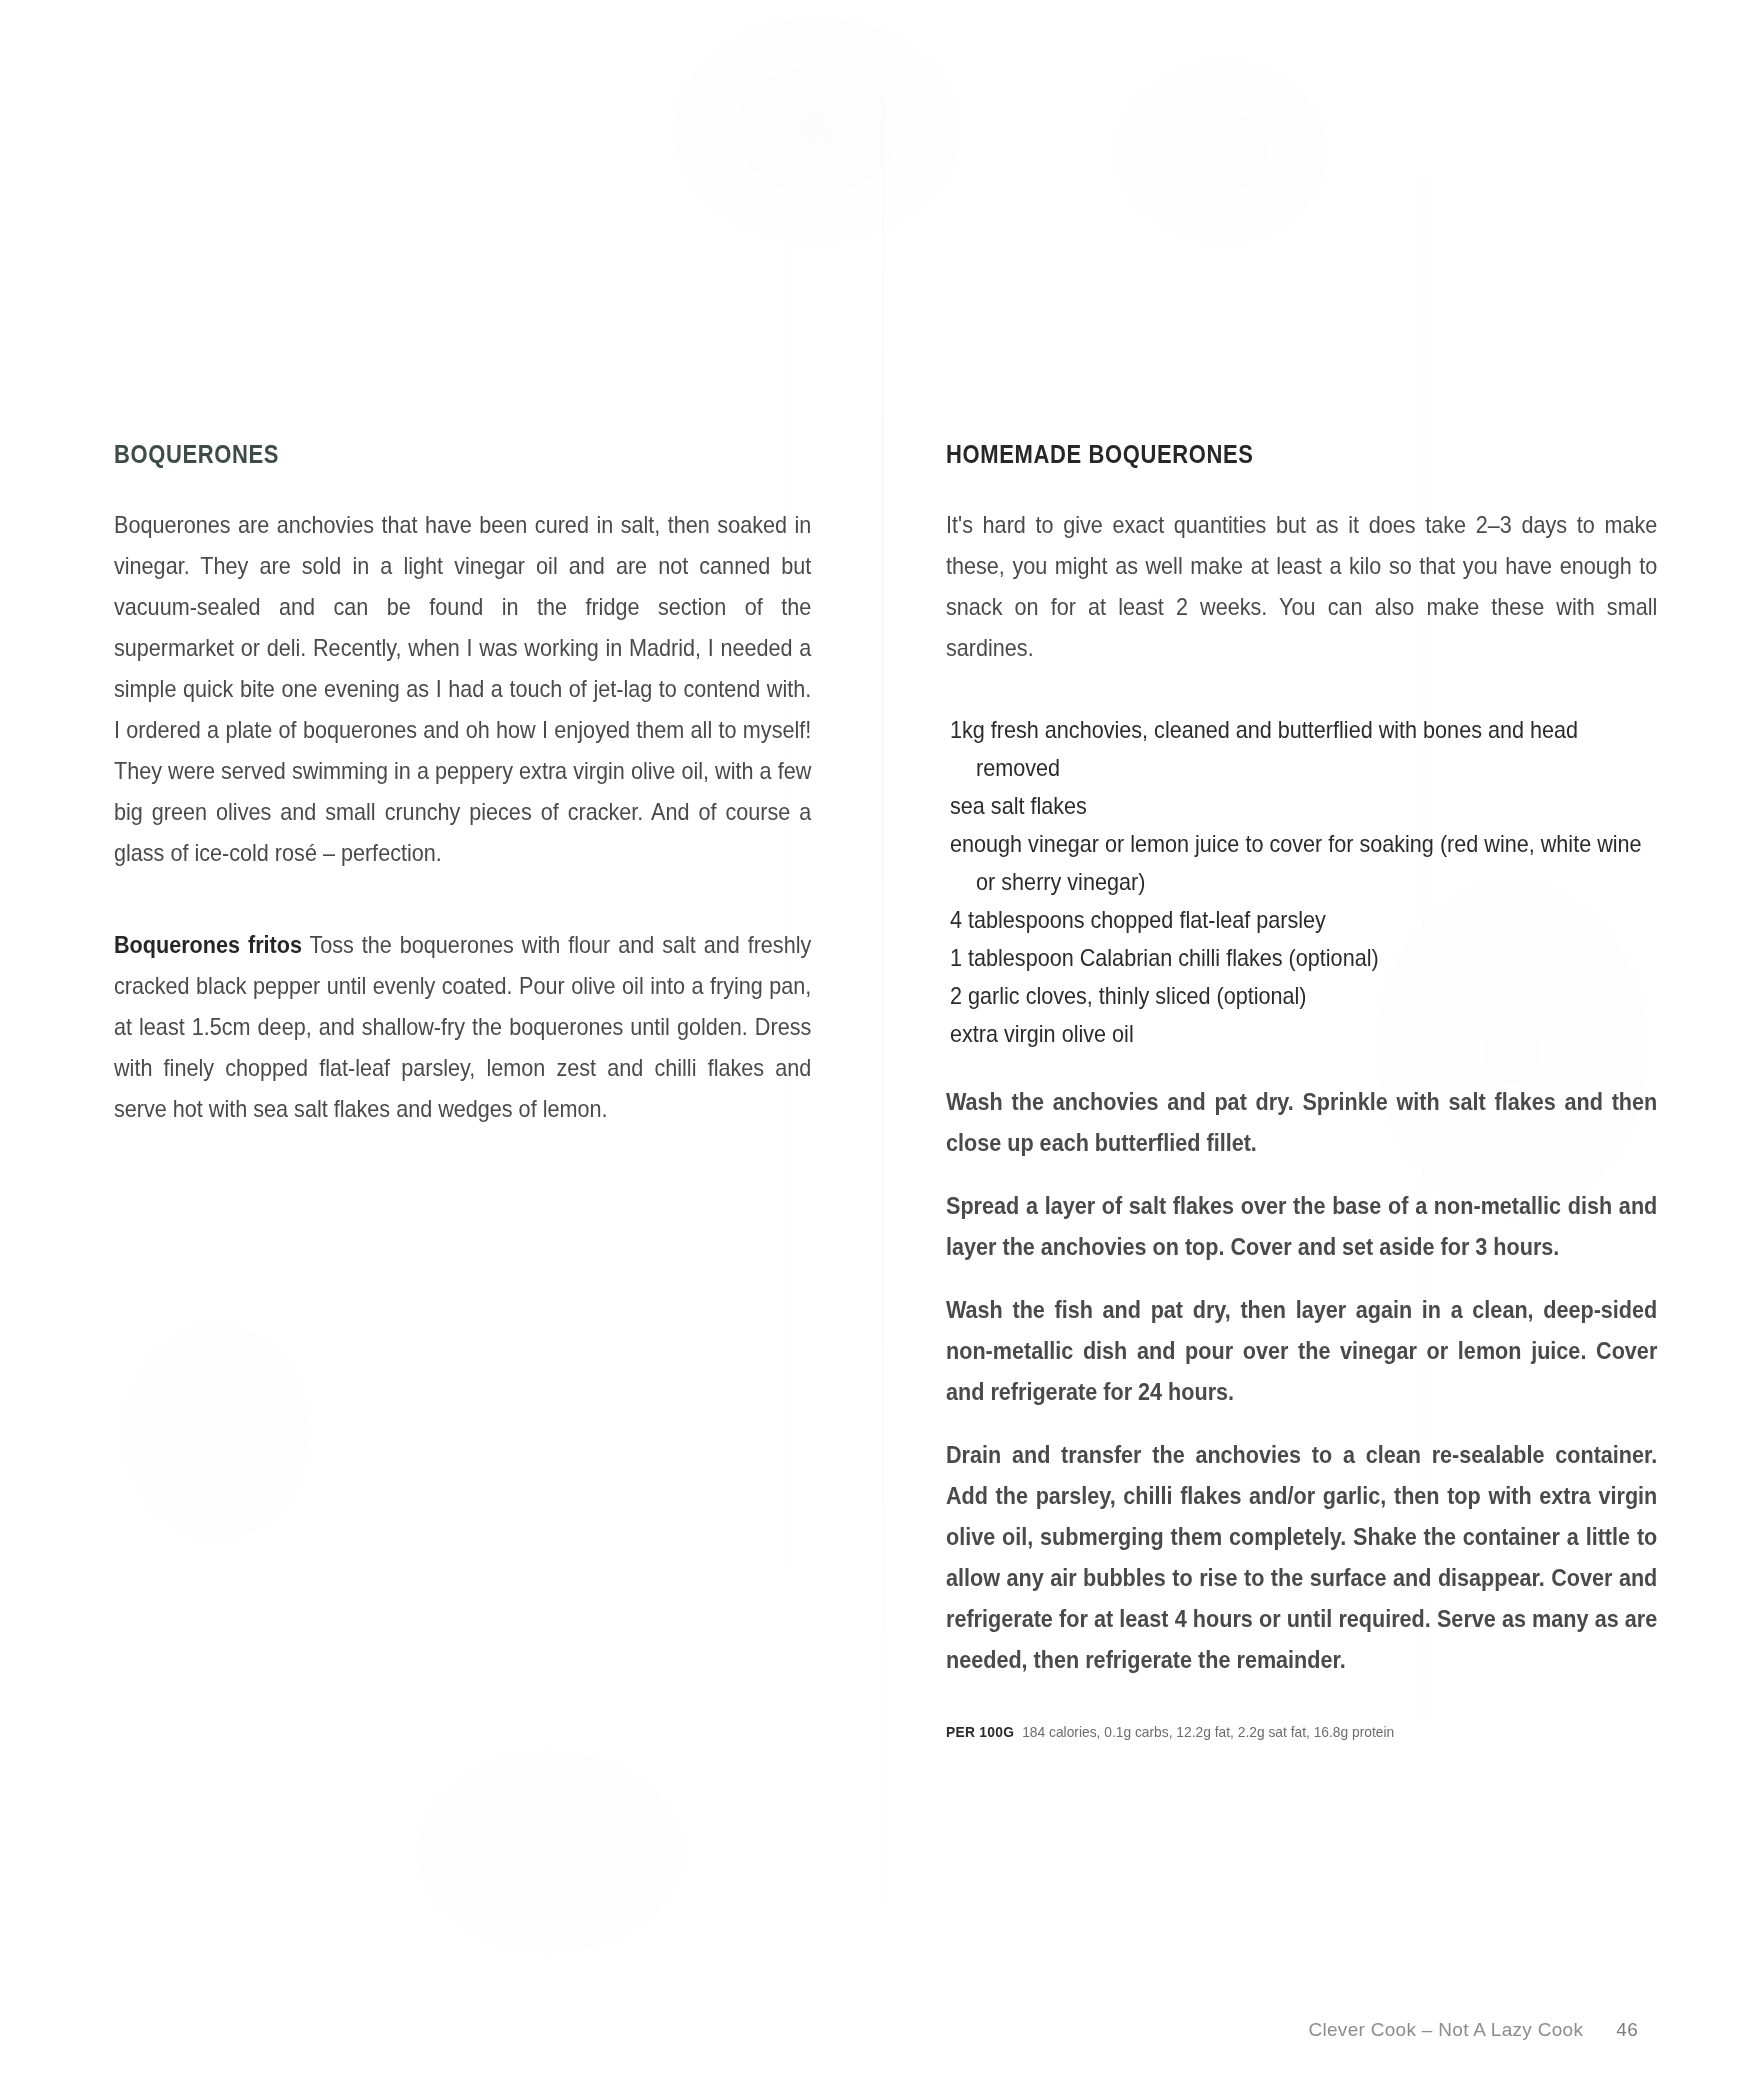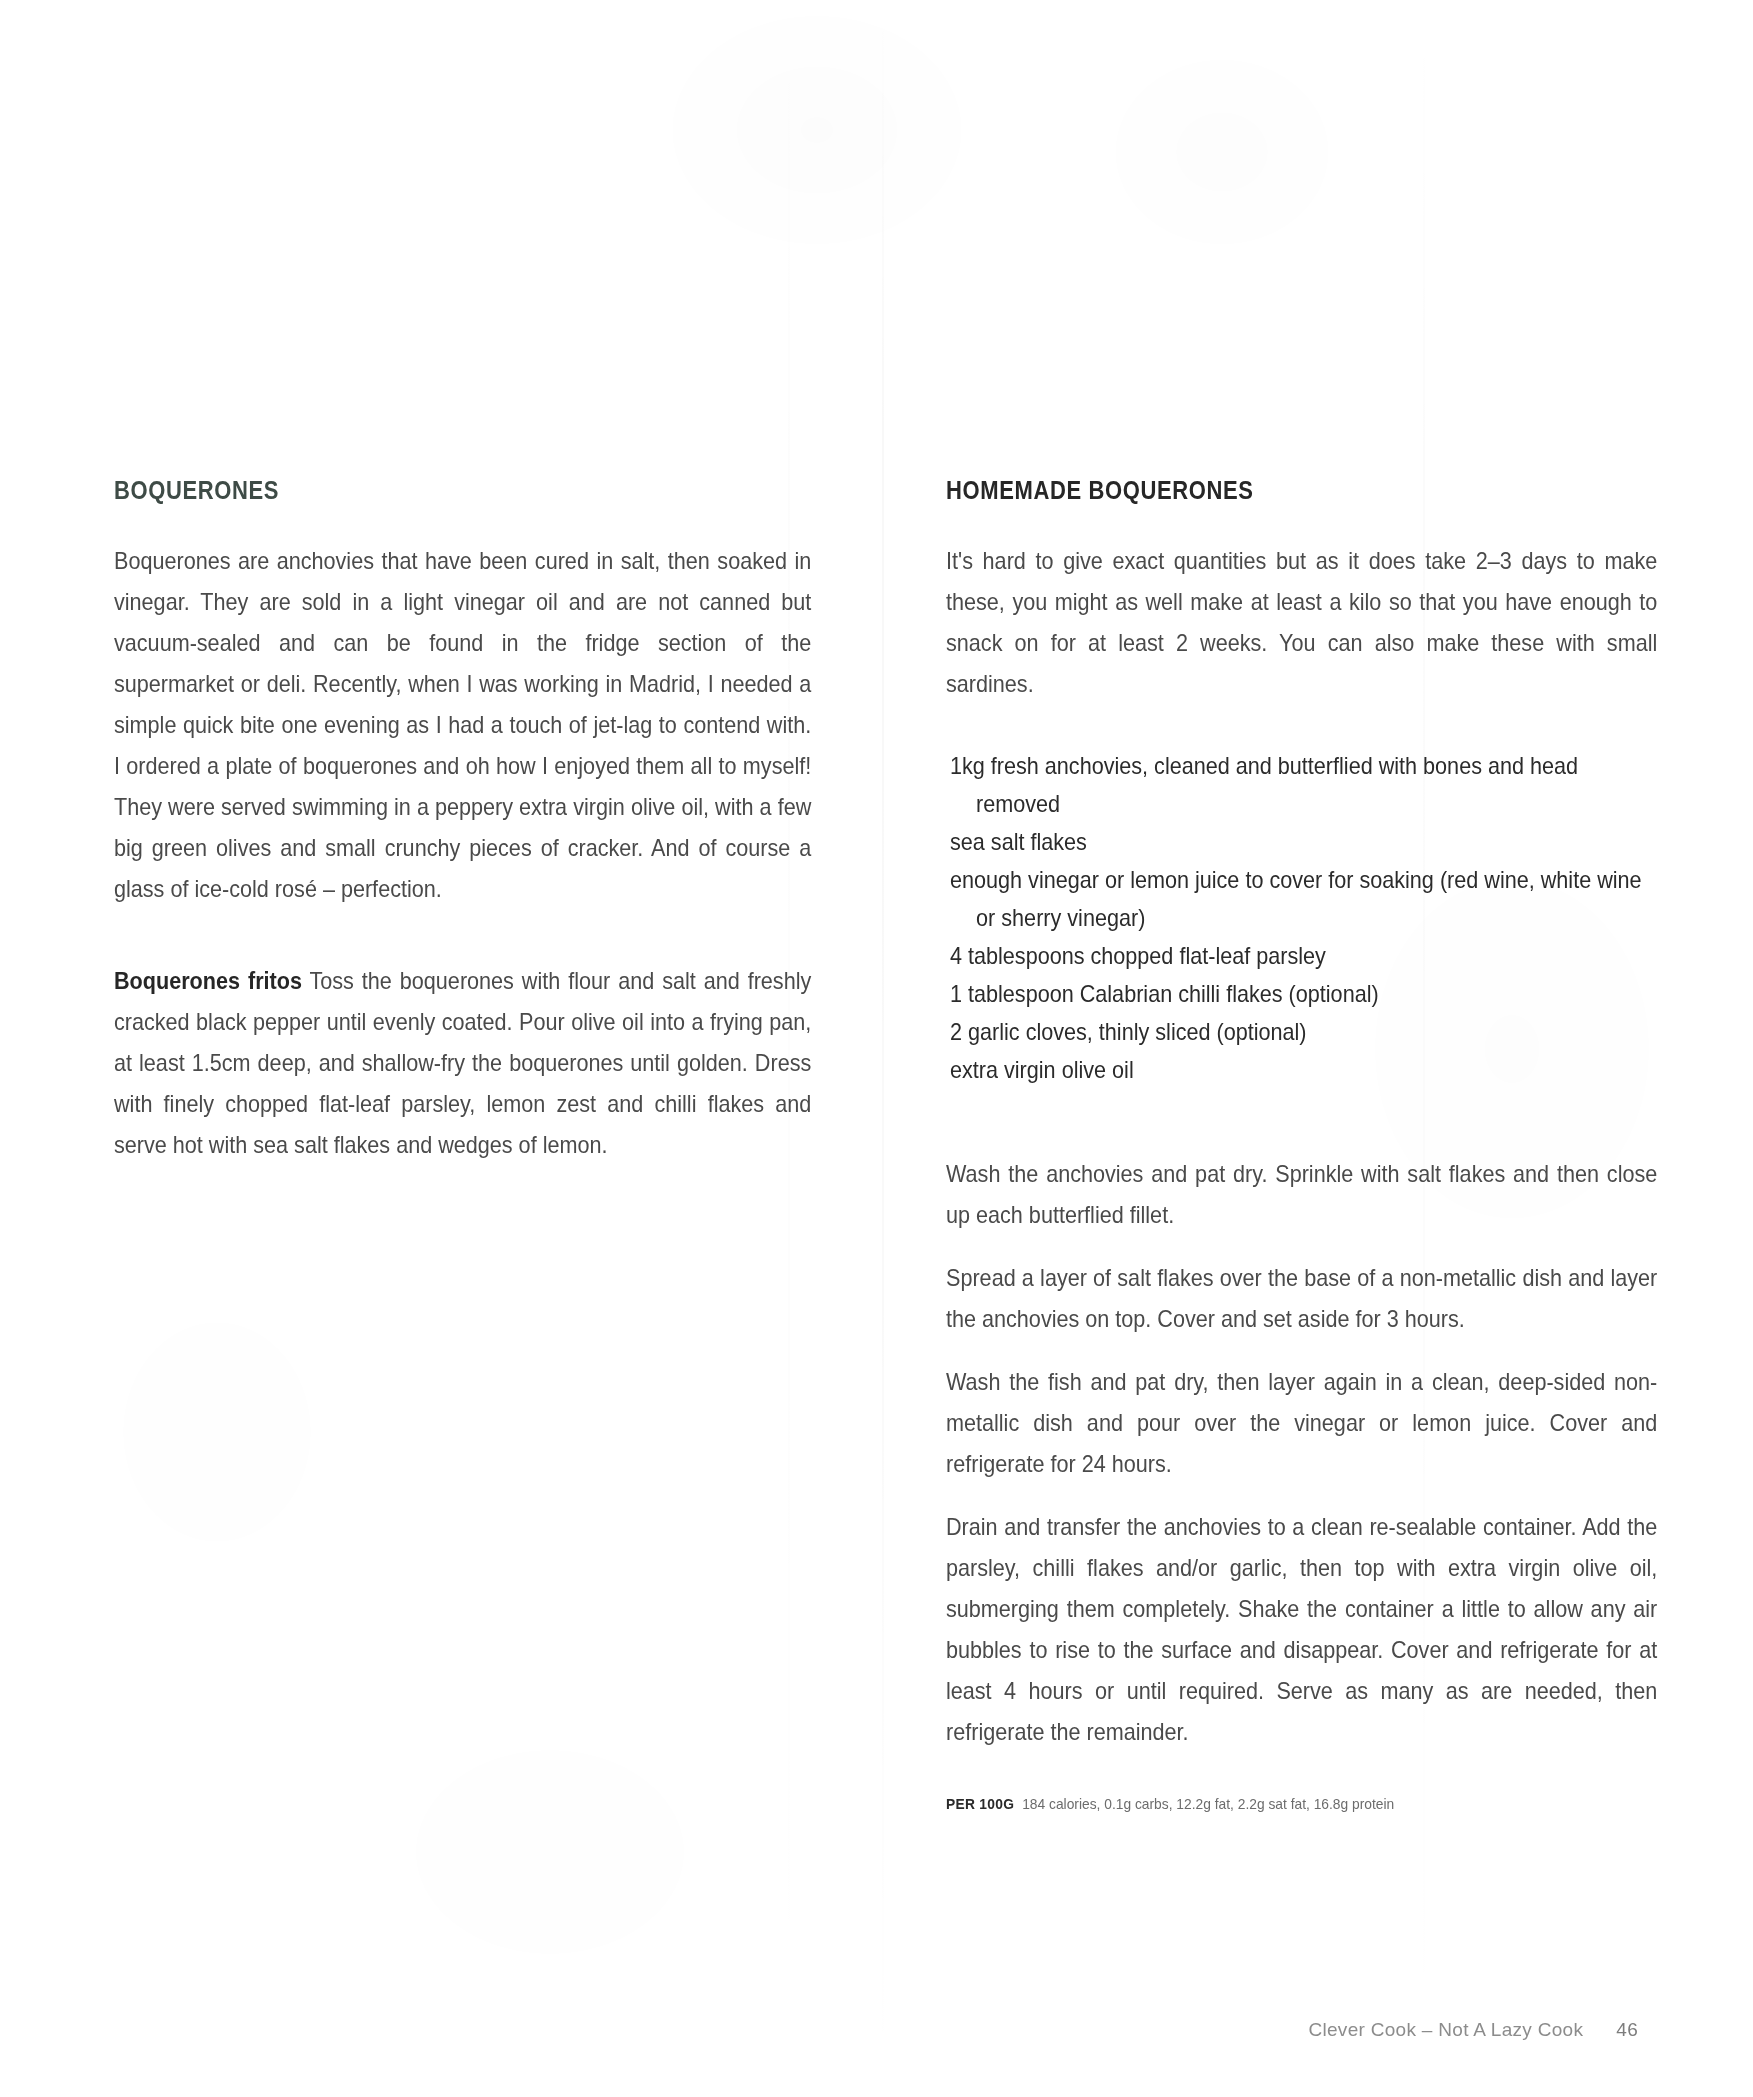--- a/index.html
+++ b/index.html
@@ -46,21 +46,21 @@
     pointer-events: none;
     background: linear-gradient(to bottom, rgba(0,0,0,0), rgba(0,0,0,.040) 22%, rgba(0,0,0,.030) 62%, rgba(0,0,0,0));
   }
   .crease-a { left: 882px; opacity: .75; }
   .crease-b { left: 1423px; opacity: .40; }
   .crease-c { left: 788px; opacity: .28; }
 
   
   .col {
     position: absolute;
-    top: 477px;
+    top: 441px;
   }
   .col-left  { left: 114px;  width: 698px; }
   .col-right { left: 946px; width: 712px; }
 
   h2.section-heading {
     margin: 0 0 35px 0;
     font-size: 25px;
     line-height: 1.1;
     font-weight: 700;
     letter-spacing: 0.7px;
@@ -105,21 +105,21 @@
   ul.ingredients li {
     font-size: 24px;
     line-height: 38px;
     color: #2b2b2b;
     padding-left: 29px;
     text-indent: -29px;
     margin: 0;
   }
 
   .ingredients-block { margin: 43px 0 0 4px; }
-  .method-block { margin-top: 64px; }
+  .method-block { margin-top: 28px; font-weight: bold; }
 
   
   .nutrition {
     margin-top: 41px;
     font-size: 15px;
     line-height: 22px;
     color: #6c6c6c;
     font-stretch: condensed;
     transform: scaleX(0.92);
     transform-origin: left top;

